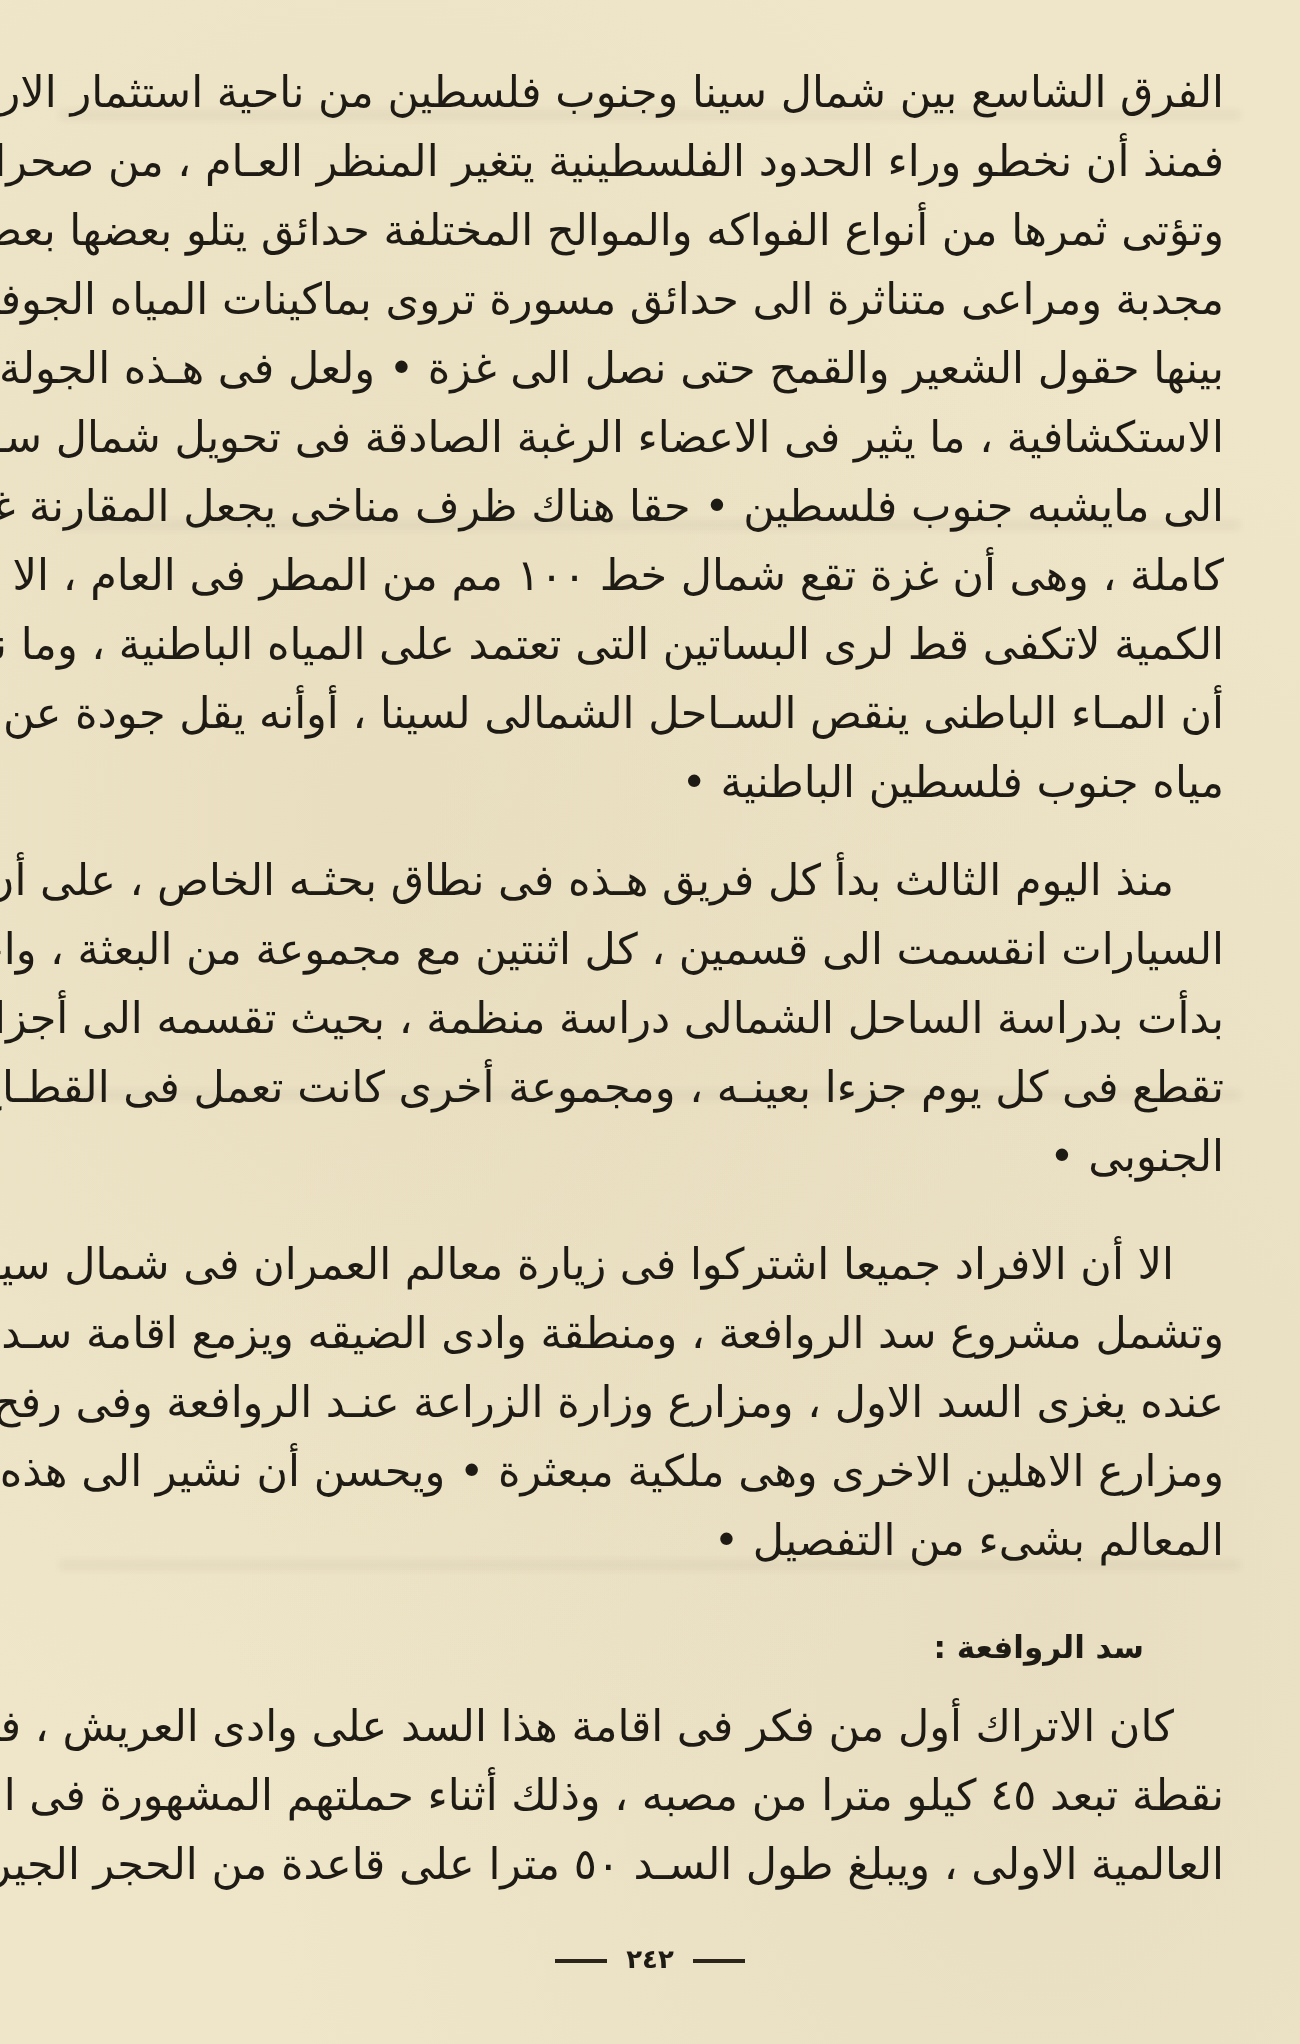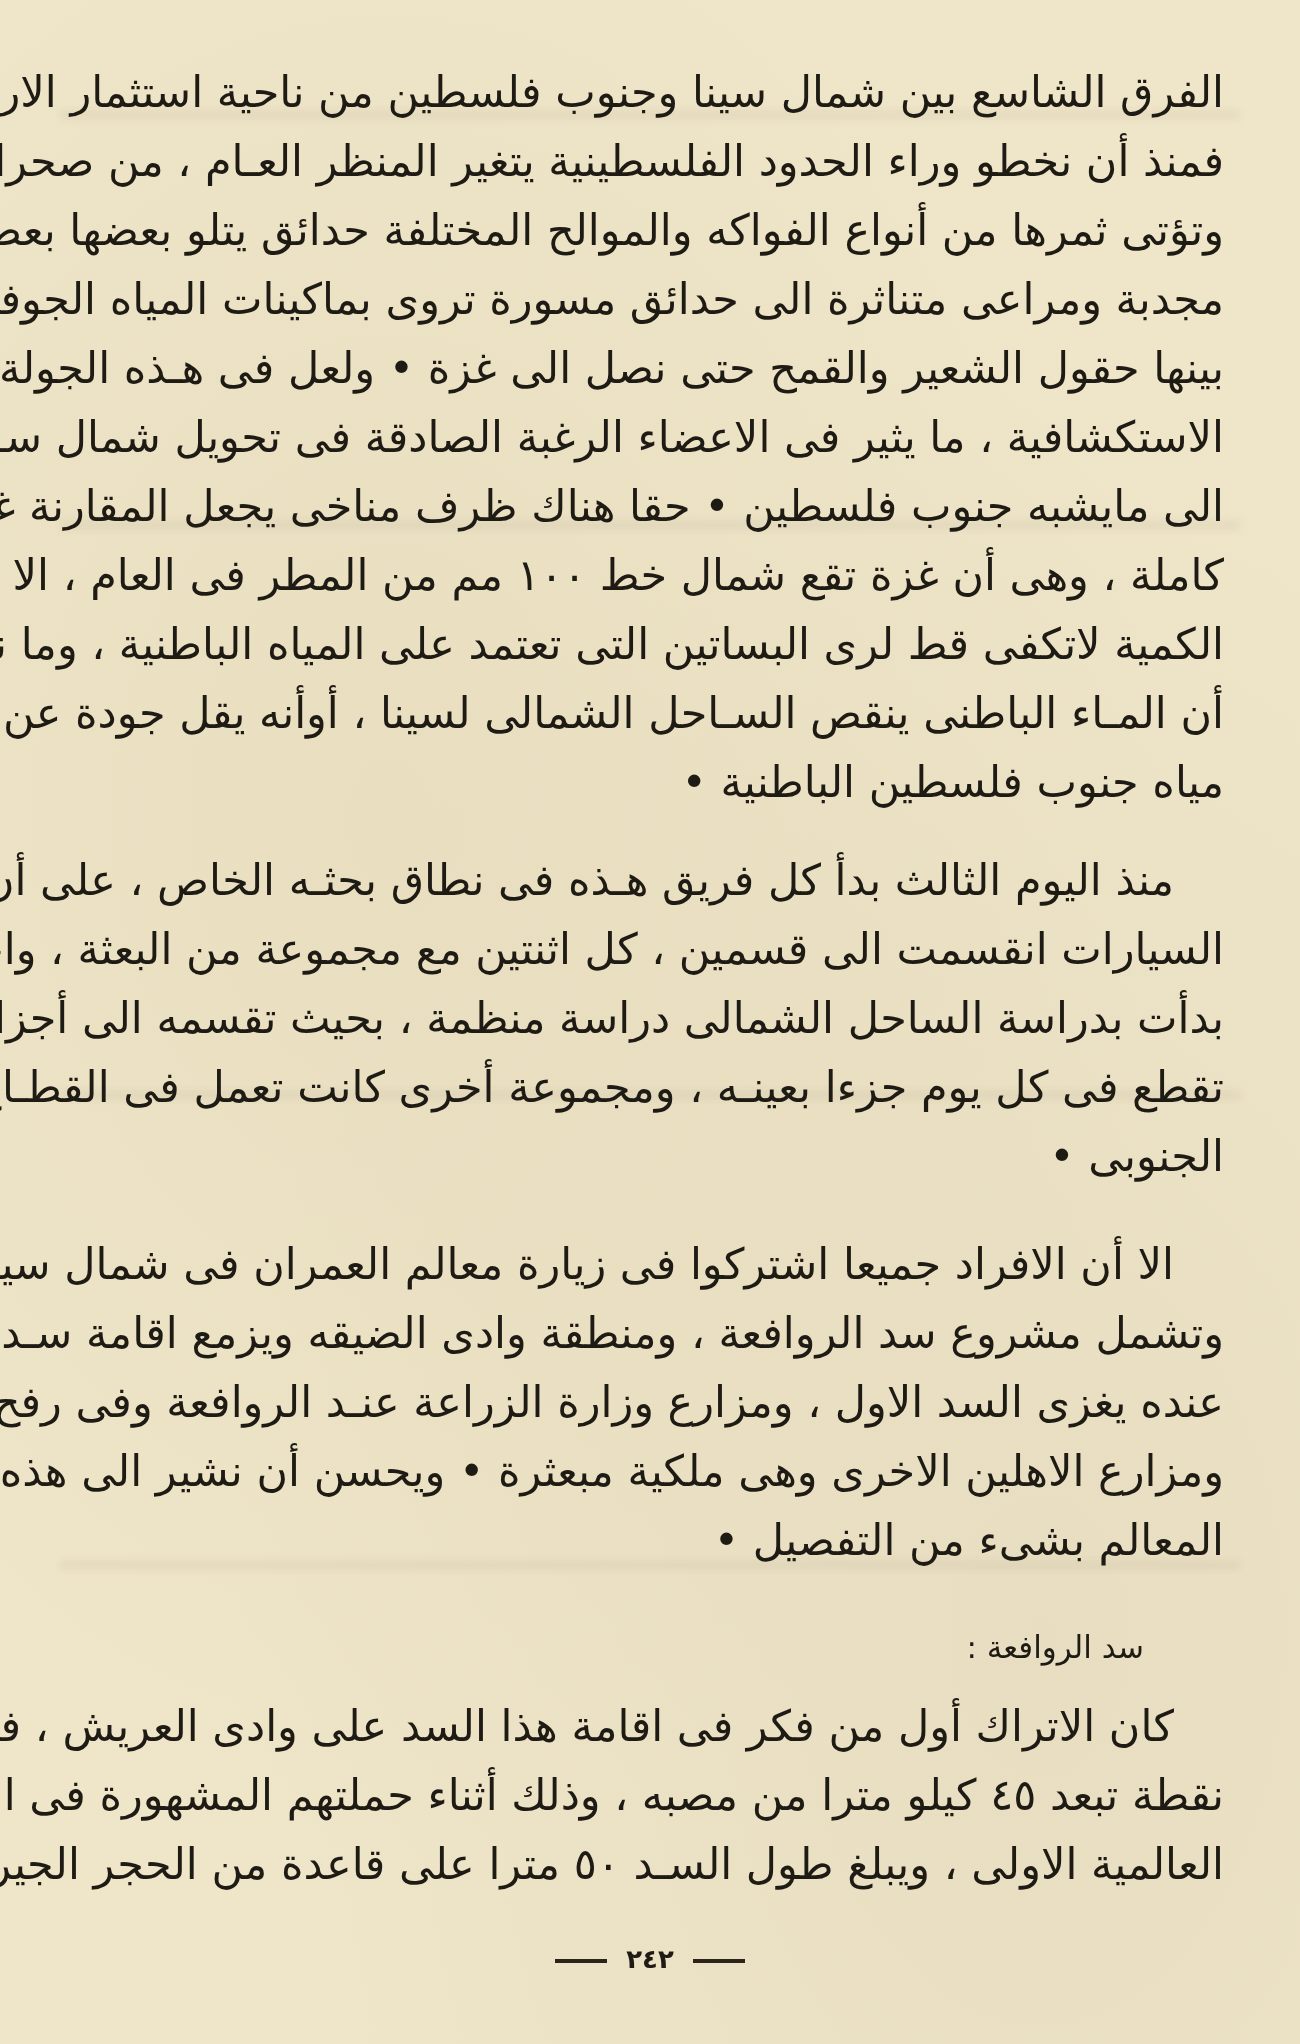--- a/index.html
+++ b/index.html
@@ -49,21 +49,21 @@
   }
   .line.indent {
     padding-right: 50px;
   }
   .heading {
     position: absolute;
     direction: rtl;
     right: 156px;
     top: 1617px;
     font-size: 31px;
-    font-weight: normal;
+    font-weight: bold;
     line-height: 60px;
   }
   .page-number {
     position: absolute;
     left: 0; right: 0;
     top: 1944px;
     text-align: center;
     font-size: 26px;
     font-weight: bold;
     direction: rtl;

